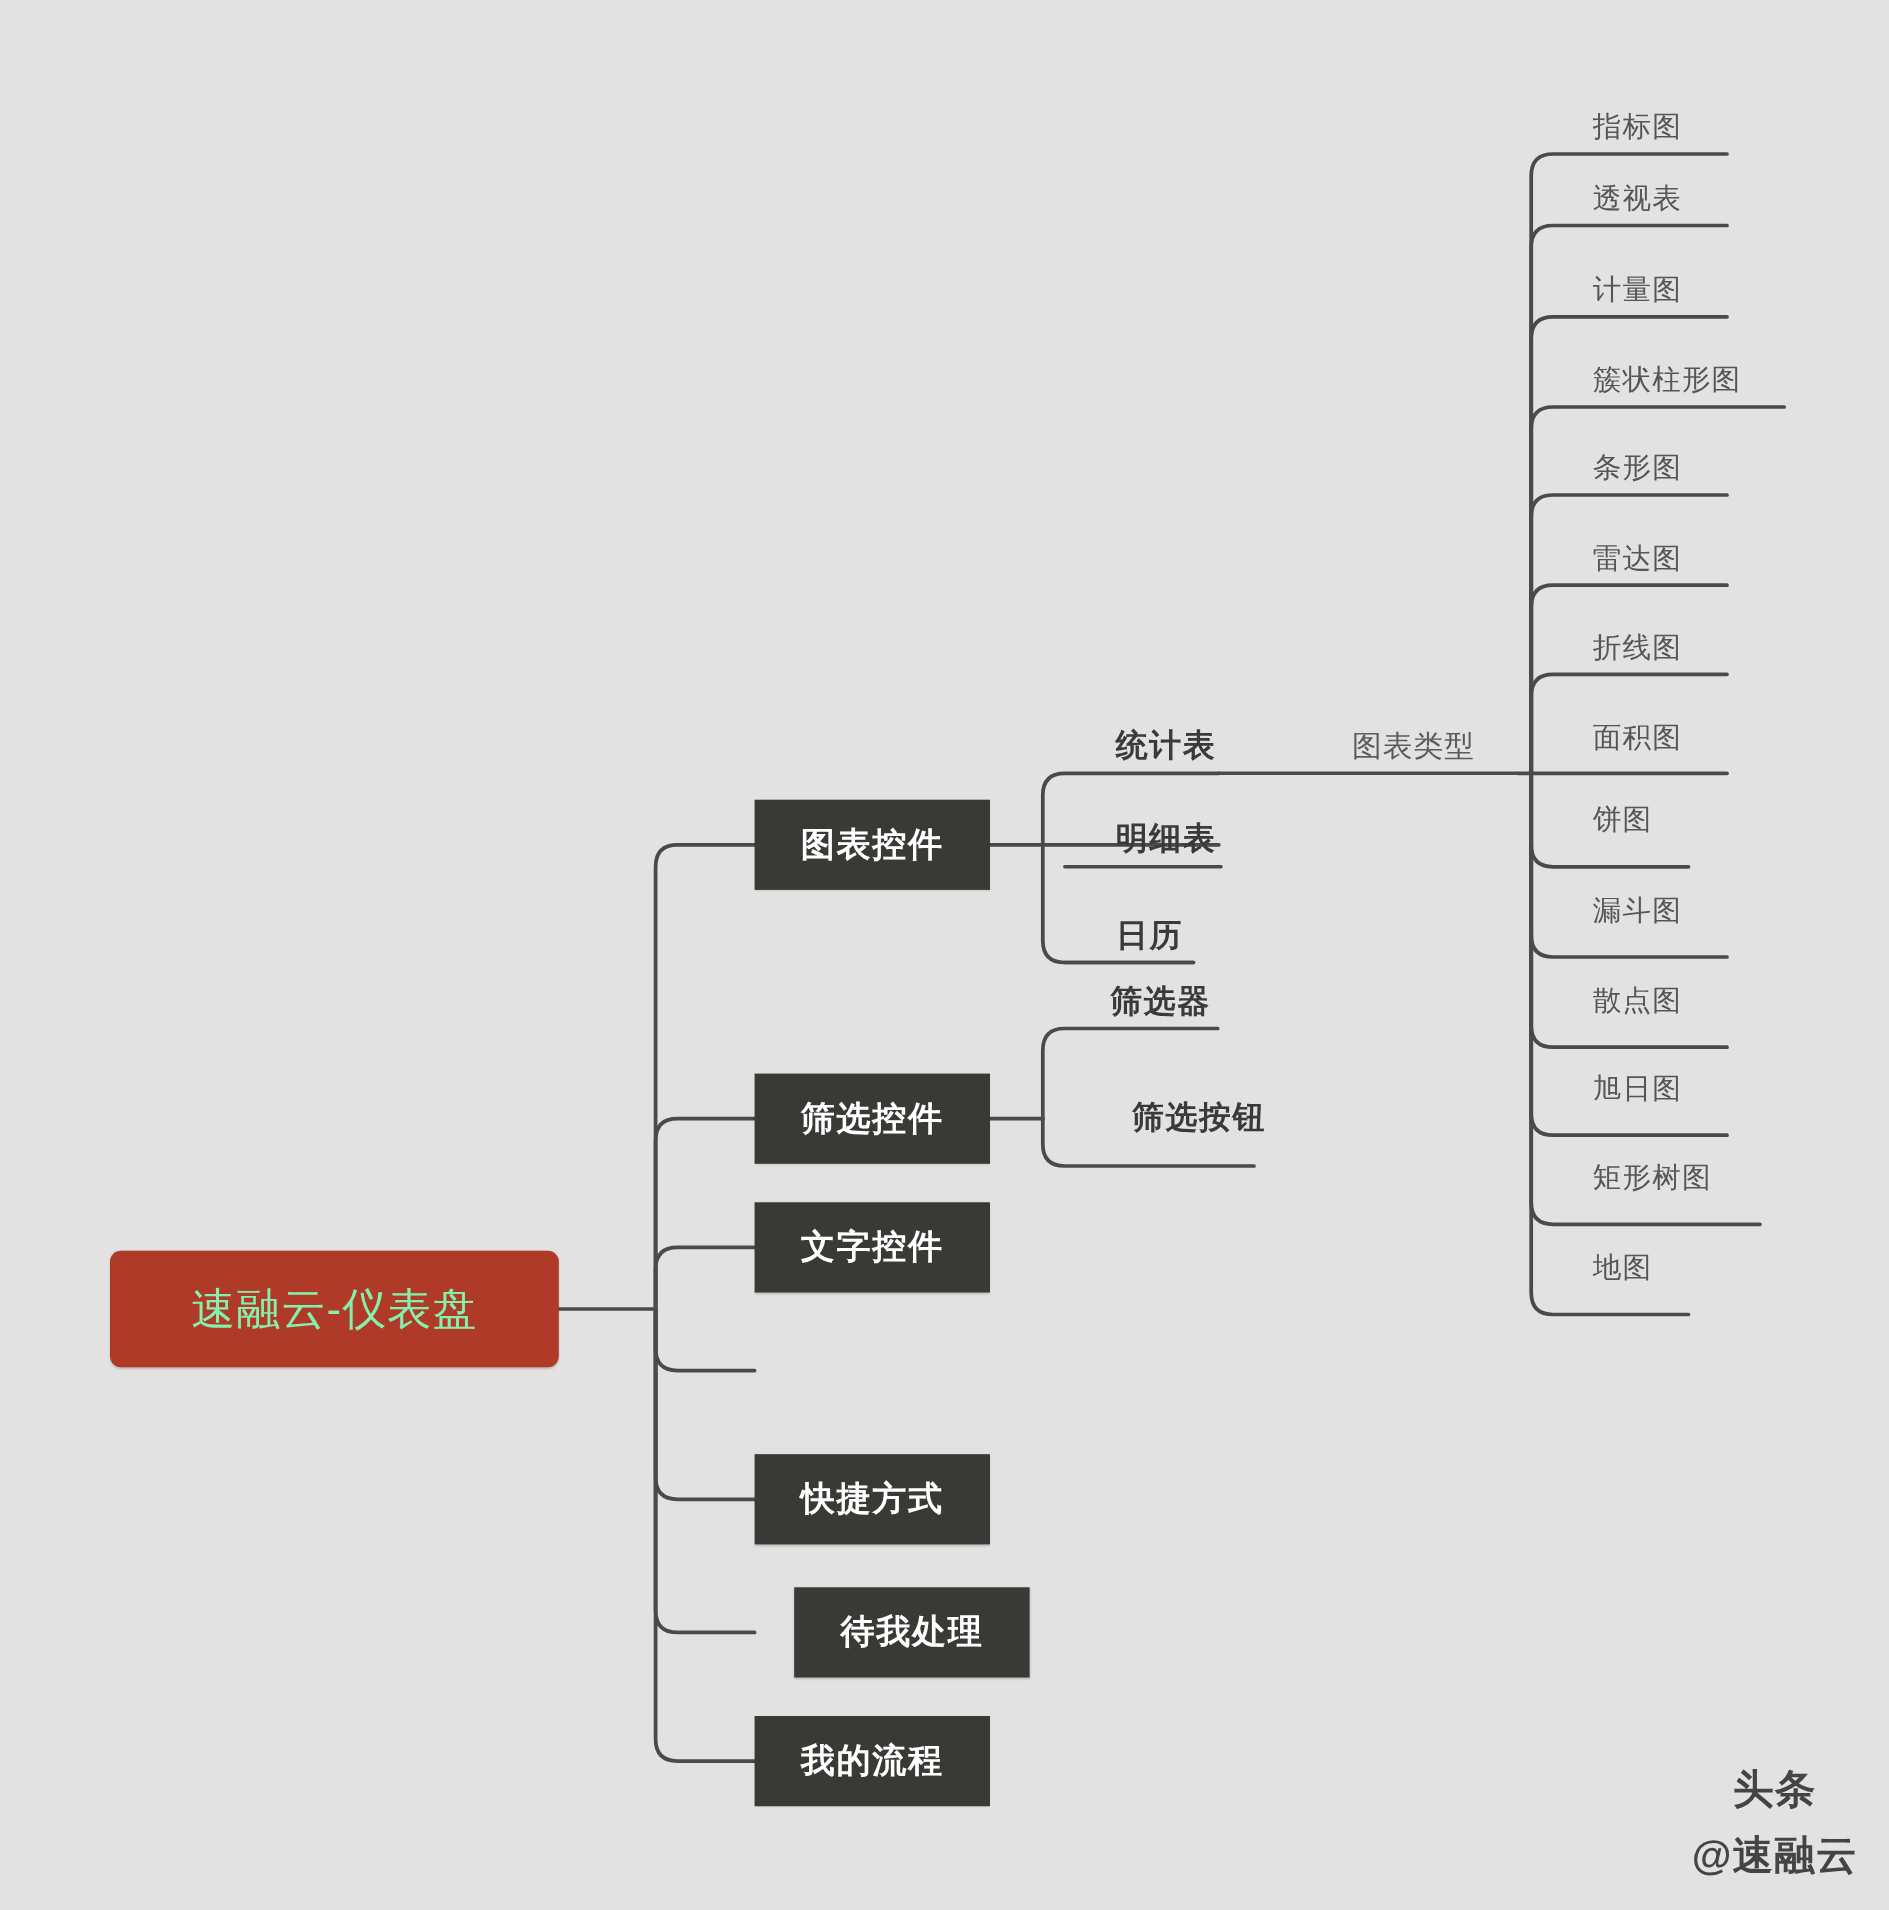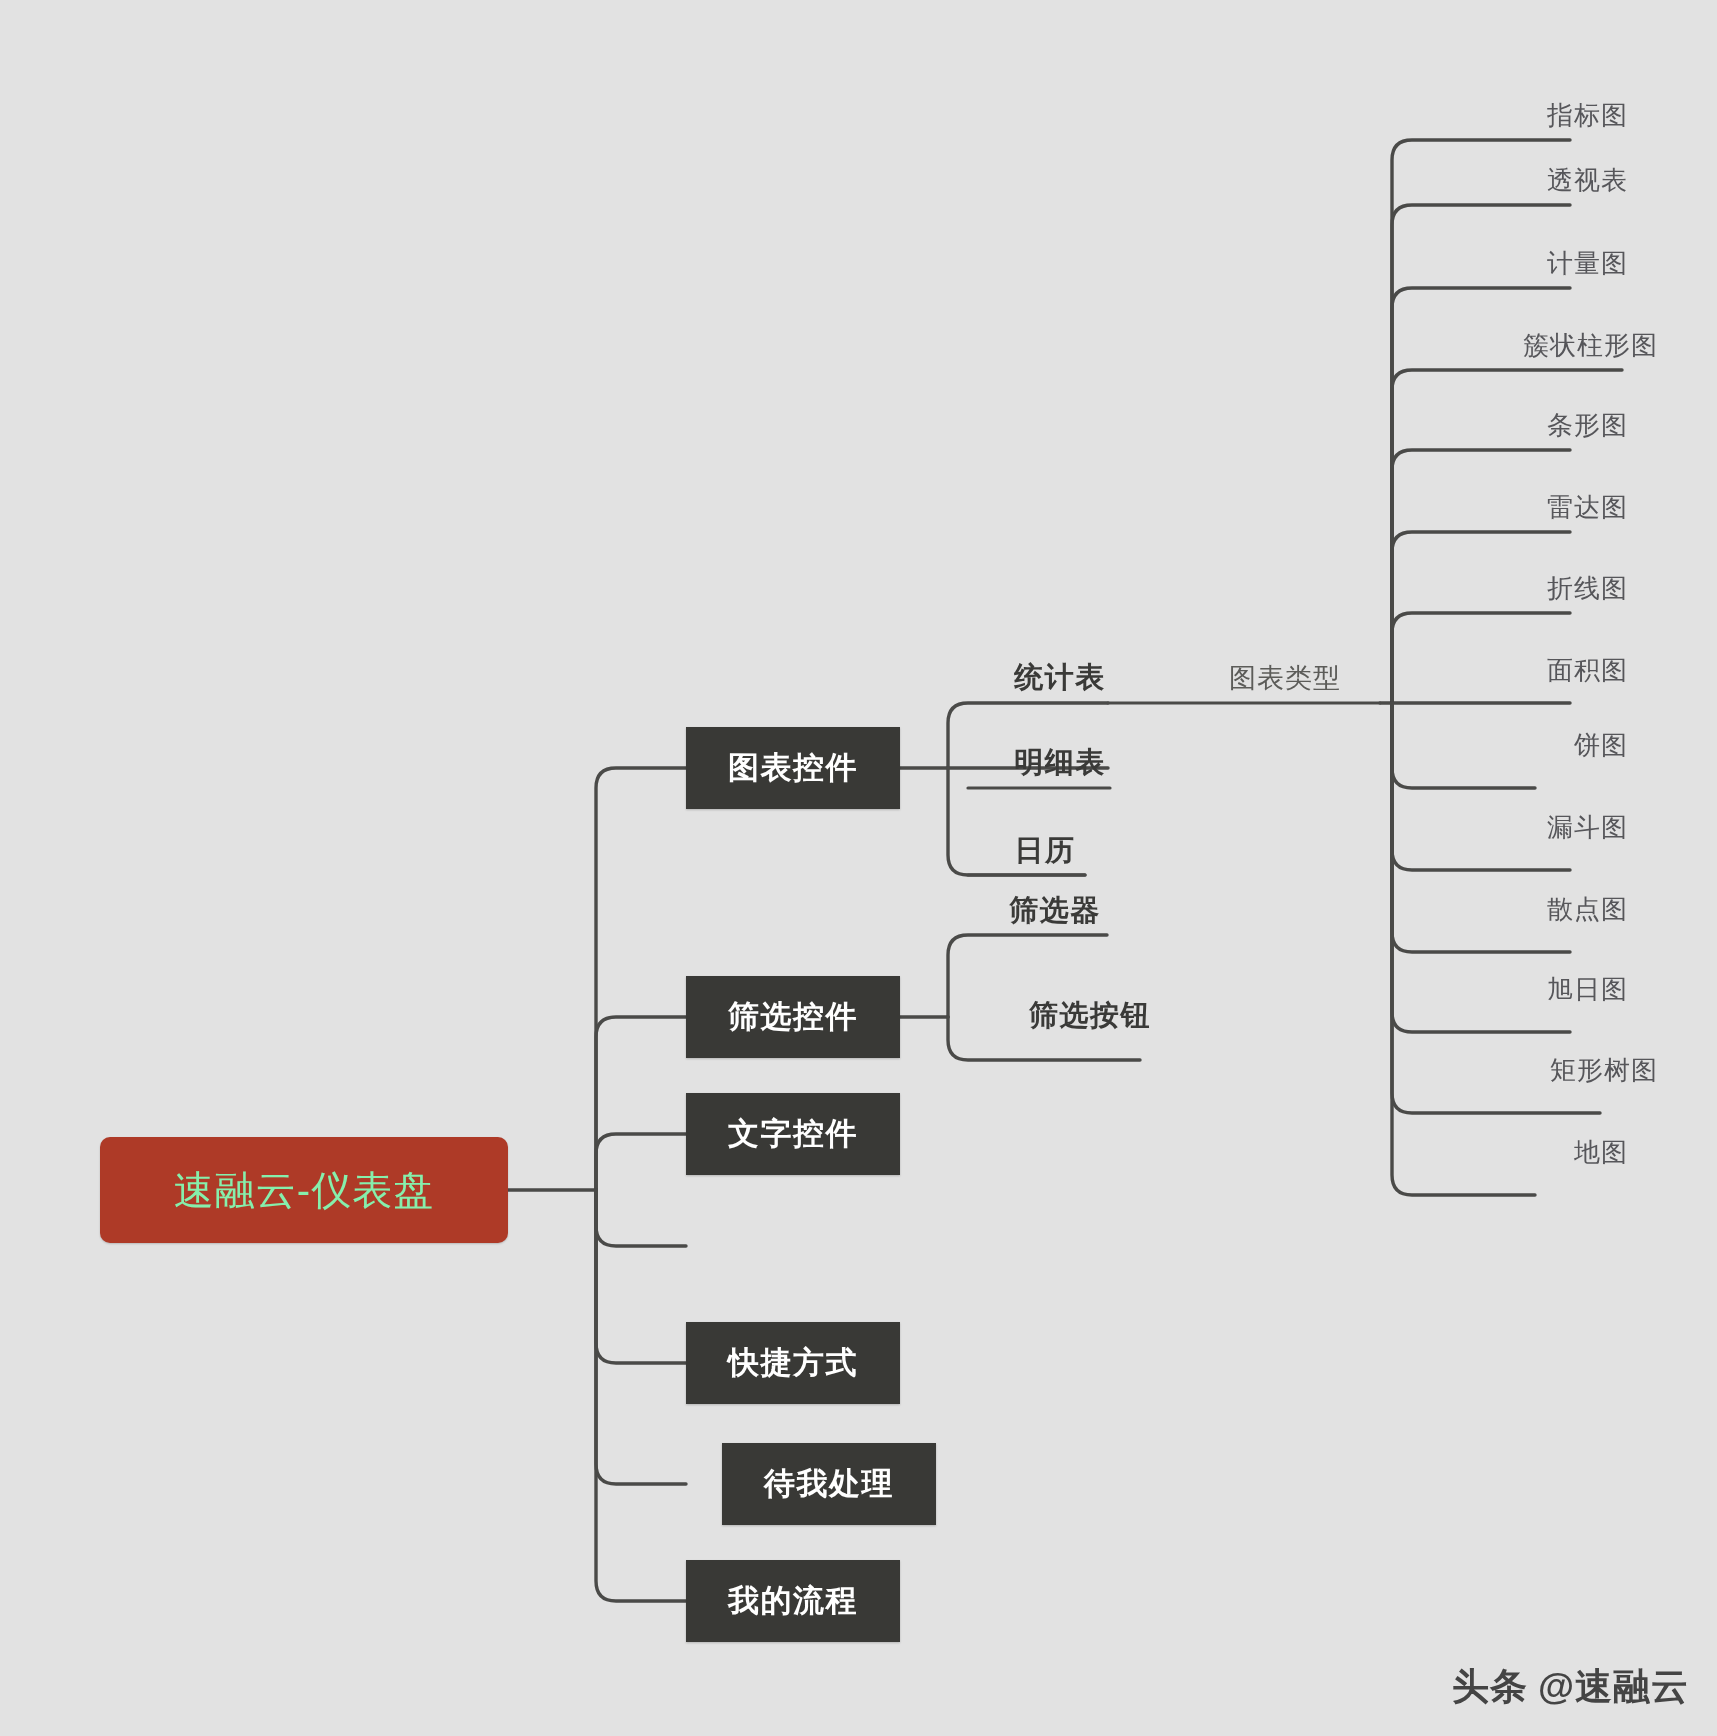--- a/index.html
+++ b/index.html
@@ -60,33 +60,34 @@
   }
 
   
   .l5{
     color:#56565a;
     font-size:26px;
     font-weight:400;
     letter-spacing:1px;
     white-space:nowrap;
     background:transparent;
-    justify-content:flex-end;
+    justify-content:flex-start;
   }
 
   
   .watermark{
     position:absolute;
     right:28px;bottom:24px;
     display:flex;align-items:center;gap:10px;
     color:#2f2f2f;
     font-size:37px;
     font-weight:bold;
     letter-spacing:1px;
     opacity:.88;
+    flex-direction:column;
   }
   .watermark .wm-at{font-weight:bold;}
 </style>
 </head>
 <body>
 
 <div id="stage">
 
   <svg id="wires" viewBox="0 0 1717 1736">
     <g fill="none" stroke="#4a4a48" stroke-width="3.4" stroke-linecap="round">

